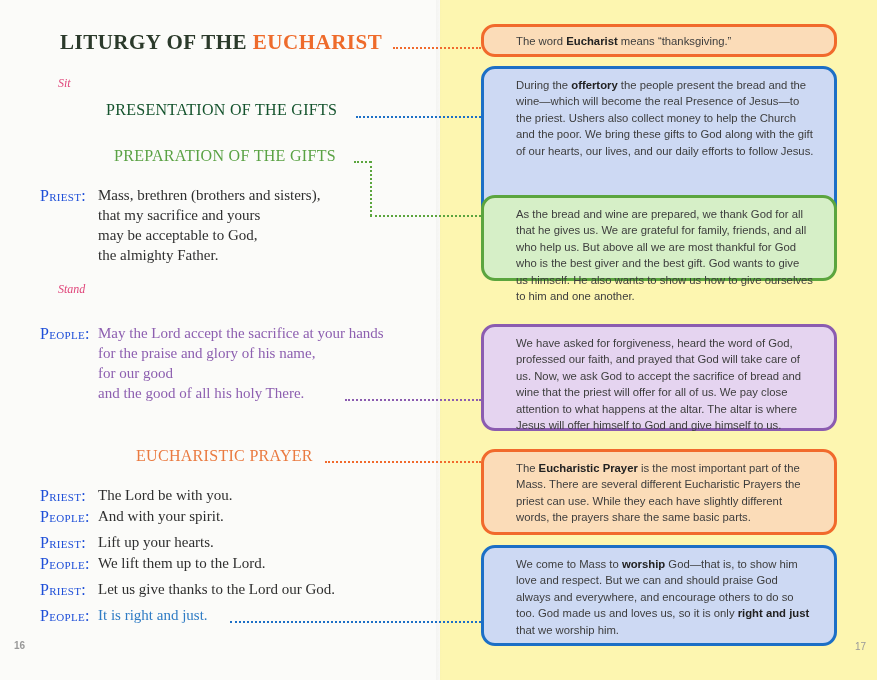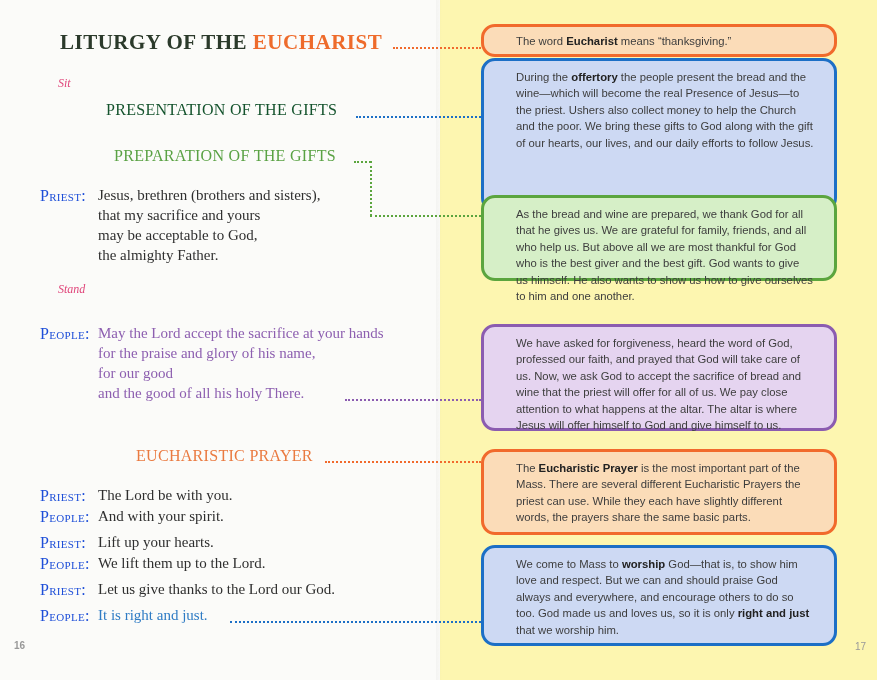--- a/index.html
+++ b/index.html
@@ -48,21 +48,21 @@
 
 <div class="heading h-blue" style="left:106px;top:101px;">PRESENTATION OF THE GIFTS</div>
 <div class="dots" style="left:356px;top:116px;width:125px;border-color:#1c6fc6;"></div>
 
 <div class="heading h-green" style="left:114px;top:147px;">PREPARATION OF THE GIFTS</div>
 <div class="dots" style="left:354px;top:161px;width:17px;border-color:#5ba53e;"></div>
 <div class="vdots" style="left:370px;top:161px;height:55px;border-color:#5ba53e;"></div>
 <div class="dots" style="left:370px;top:215px;width:111px;border-color:#5ba53e;"></div>
 
 <div class="speaker" style="left:40px;top:187px;">Priest:</div>
-<div class="line" style="left:98px;top:187px;">Jesus, brethren (brothers and sisters),</div>
+<div class="line" style="left:98px;top:187px;">Mass, brethren (brothers and sisters),</div>
 <div class="line" style="left:98px;top:207px;">that my sacrifice and yours</div>
 <div class="line" style="left:98px;top:227px;">may be acceptable to God,</div>
 <div class="line" style="left:98px;top:247px;">the almighty Father.</div>
 
 <div class="cue" style="left:58px;top:282px;">Stand</div>
 
 <div class="speaker" style="left:40px;top:325px;">People:</div>
 <div class="line purple" style="left:98px;top:325px;">May the Lord accept the sacrifice at your hands</div>
 <div class="line purple" style="left:98px;top:345px;">for the praise and glory of his name,</div>
 <div class="line purple" style="left:98px;top:365px;">for our good</div>
@@ -86,21 +86,21 @@
 <div class="line blue" style="left:98px;top:607px;">It is right and just.</div>
 <div class="dots" style="left:230px;top:621px;width:251px;border-color:#1c6fc6;"></div>
 
 <div class="pagenum" style="left:14px;top:640px;font-weight:bold;">16</div>
 <div class="pagenum" style="left:855px;top:641px;">17</div>
 
 <div class="box box-orange" style="top:24px;height:33px;padding-top:6px;">
   <span>The word </span><b>Eucharist</b><span> means “thanksgiving.”</span>
 </div>
 
-<div class="box box-blue" style="top:58px;height:154px;">
+<div class="box box-blue" style="top:66px;height:154px;">
   <span>During the </span><b>offertory</b><span> the people present the bread and the wine—which will become the real Presence of Jesus—to the priest. Ushers also collect money to help the Church and the poor. We bring these gifts to God along with the gift of our hearts, our lives, and our daily efforts to follow Jesus.</span>
 </div>
 
 <div class="box box-green" style="top:195px;height:86px;">
   <span>As the bread and wine are prepared, we thank God for all that he gives us. We are grateful for family, friends, and all who help us. But above all we are most thankful for God who is the best giver and the best gift. God wants to give us himself. He also wants to show us how to give ourselves to him and one another.</span>
 </div>
 
 <div class="box box-purple" style="top:324px;height:107px;">
   <span>We have asked for forgiveness, heard the word of God, professed our faith, and prayed that God will take care of us. Now, we ask God to accept the sacrifice of bread and wine that the priest will offer for all of us. We pay close attention to what happens at the altar. The altar is where Jesus will offer himself to God and give himself to us.</span>
 </div>

